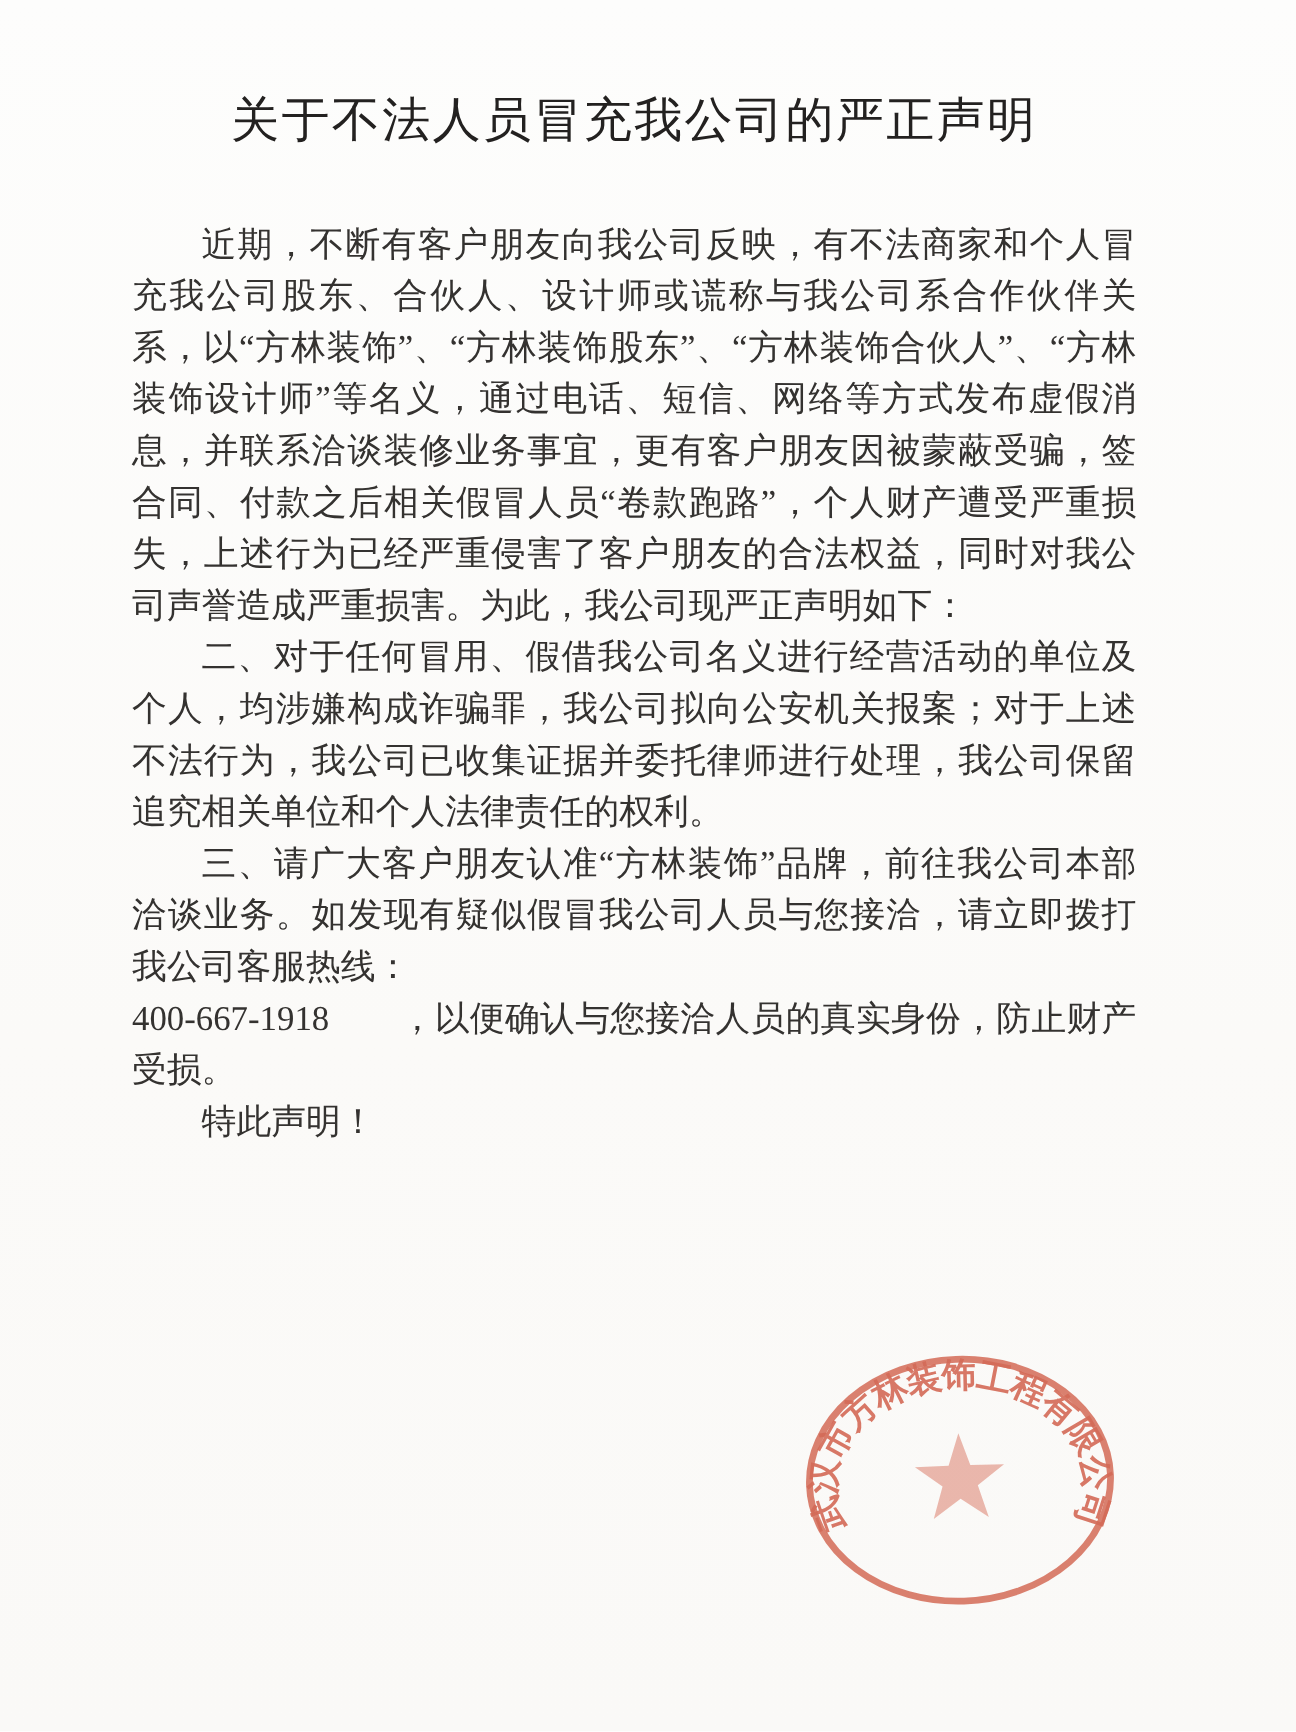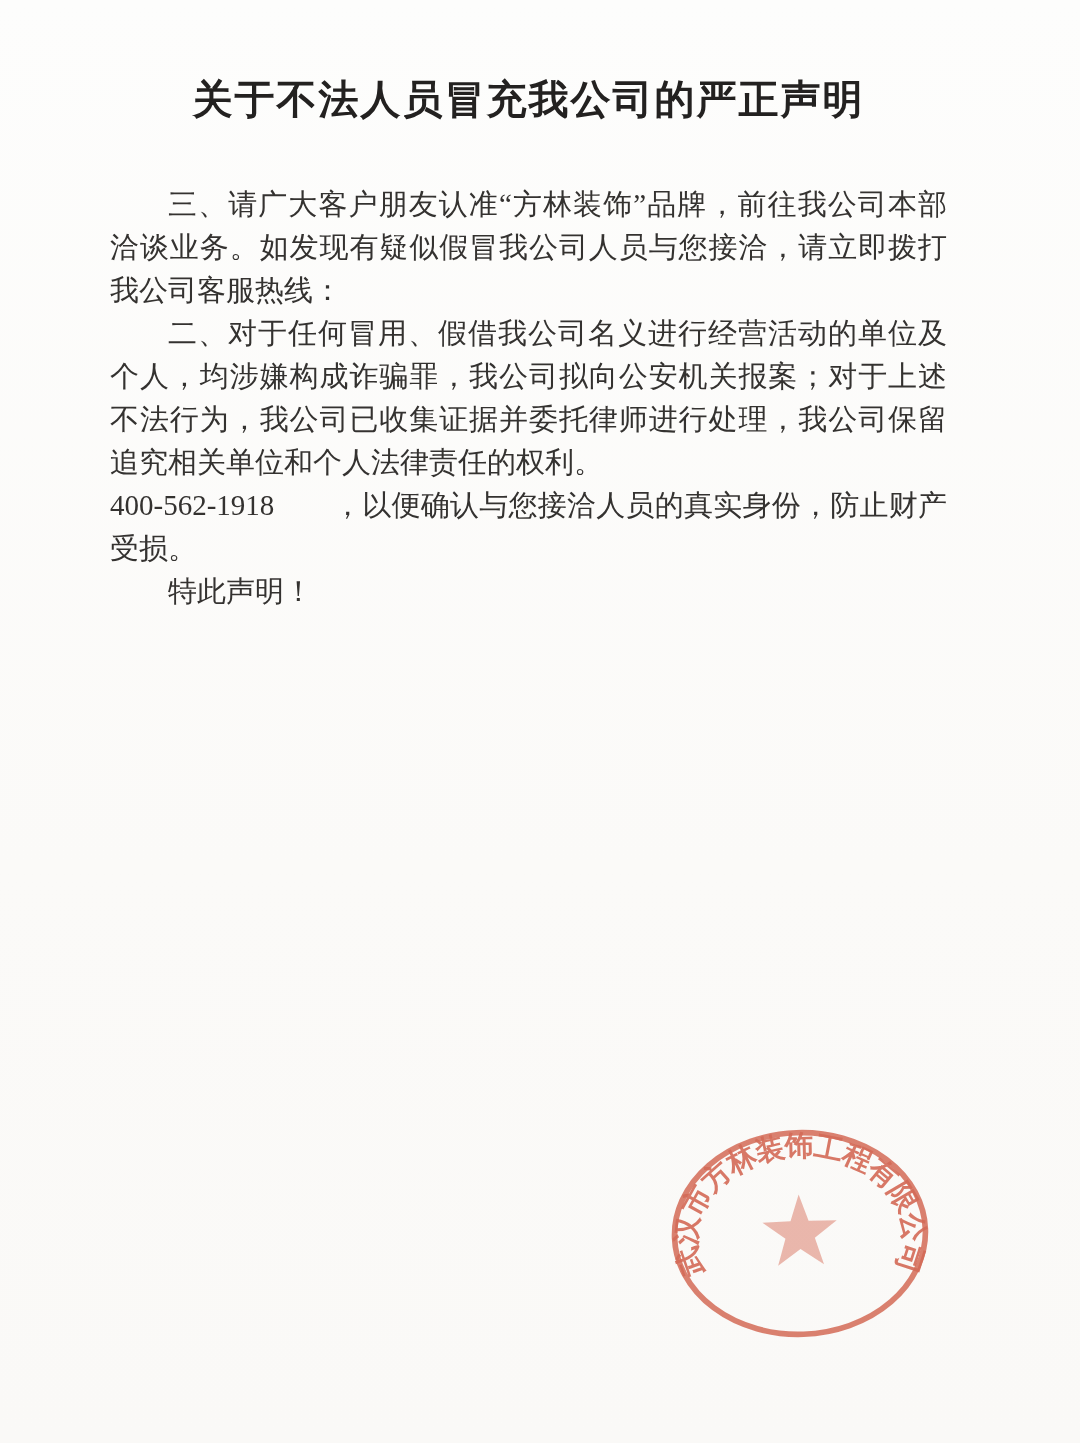--- a/index.html
+++ b/index.html
@@ -11,21 +11,21 @@
     color:#2e2c2b;
     font-family:"Liberation Serif","DejaVu Serif",serif;
   }
   .doc{
     position:absolute;
     left:110px; right:133px; top:64px;
   }
   .title{
     text-align:center;
     font-family:"Liberation Sans","DejaVu Sans",sans-serif;
-    font-weight:700;
+    font-weight:400;
     font-size:40px;
     letter-spacing:2px;
     color:#232120;
     margin:8px 0 56px 0;
     white-space:nowrap;
   }
   .body p{
     margin:0;
     font-size:29px;
     line-height:43px;
@@ -45,23 +45,24 @@
 </style>
 </head>
 <body>
 
 <div class="page">
   <div class="doc">
 
     <h1 class="title">关于不法人员冒充我公司的严正声明</h1>
 
     <div class="body">
+      <p class="indent">近期，不断有客户朋友向我公司反映，有不法商家和个人冒充我公司股东、合伙人、设计师或谎称与我公司系合作伙伴关系，以“方林装饰”、“方林装饰股东”、“方林装饰合伙人”、“方林装饰设计师”等名义，通过电话、短信、网络等方式发布虚假消息，并联系洽谈装修业务事宜，更有客户朋友因被蒙蔽受骗，签合同、付款之后相关假冒人员“卷款跑路”，个人财产遭受严重损失，上述行为已经严重侵害了客户朋友的合法权益，同时对我公司声誉造成严重损害。为此，我公司现严正声明如下：</p>
+      <p class="indent">二、对于任何冒用、假借我公司名义进行经营活动的单位及个人，均涉嫌构成诈骗罪，我公司拟向公安机关报案；对于上述不法行为，我公司已收集证据并委托律师进行处理，我公司保留追究相关单位和个人法律责任的权利。</p>
       <p class="indent">三、请广大客户朋友认准“方林装饰”品牌，前往我公司本部洽谈业务。如发现有疑似假冒我公司人员与您接洽，请立即拨打我公司客服热线：</p>
-      <p class="indent">二、对于任何冒用、假借我公司名义进行经营活动的单位及个人，均涉嫌构成诈骗罪，我公司拟向公安机关报案；对于上述不法行为，我公司已收集证据并委托律师进行处理，我公司保留追究相关单位和个人法律责任的权利。</p>
-      <p>400-562-1918　　，以便确认与您接洽人员的真实身份，防止财产受损。</p>
+      <p>400-667-1918　　，以便确认与您接洽人员的真实身份，防止财产受损。</p>
       <p class="indent">特此声明！</p>
     </div>
 
   </div>
 
   <svg class="seal" viewBox="0 0 280 225" xmlns="http://www.w3.org/2000/svg">
     <defs>
       <path id="sealArc" d="M 47 146 A 101 79 0 1 1 233 146" fill="none"></path>
     </defs>
     <ellipse cx="140" cy="112" rx="122" ry="98" fill="none" stroke="#d5604b" stroke-width="5.5" opacity="0.85"></ellipse>

